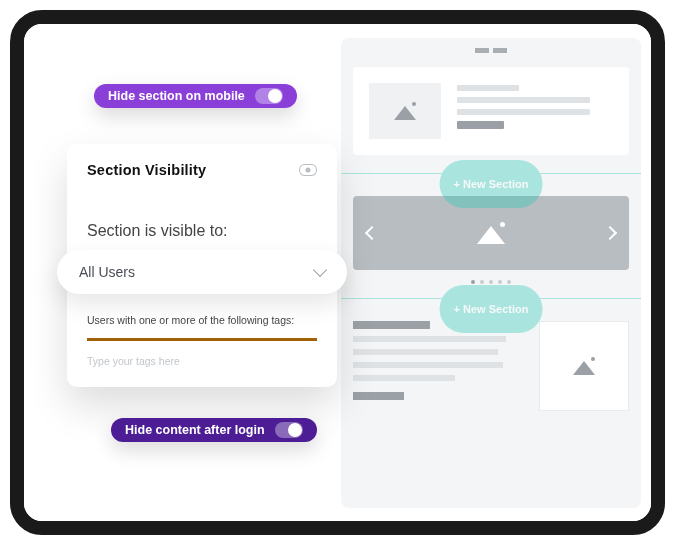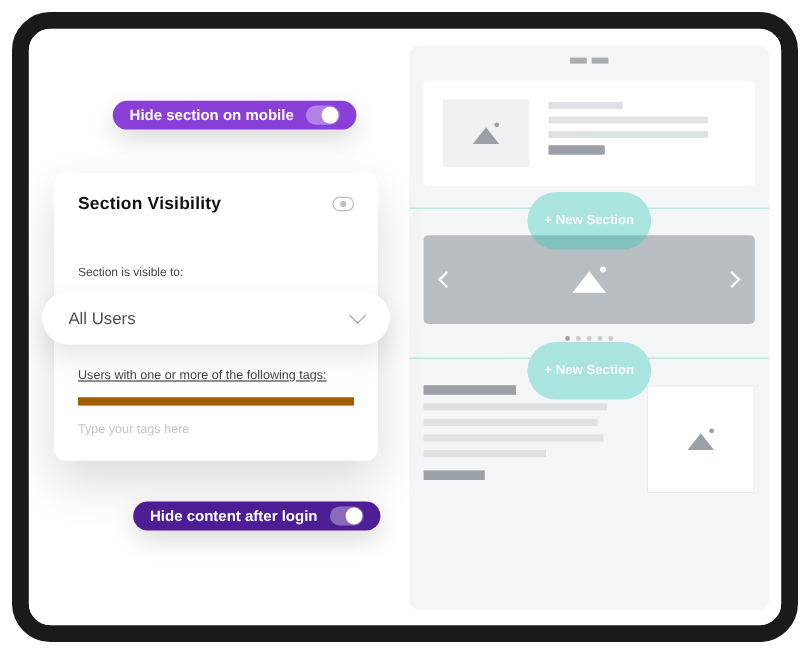--- a/index.html
+++ b/index.html
@@ -130,54 +130,54 @@
       background:rgba(255,255,255,.35); position:relative;
     }
     .pill .toggle::after{
       content:""; position:absolute; right:1px; top:1px;
       width:14px; height:14px; border-radius:50%; background:#fff;
     }
     .pill-purple{ background:#8b3fd9; position:absolute; left:70px; top:60px;}
     .pill-teal{ background:#4c1d95; position:absolute; left:87px; top:394px;}
 
     .visibility-card{
-      position:absolute; left:21px; top:120px;
+      position:absolute; left:43px; top:120px;
       width:270px; background:#ffffff; border-radius:10px;
       box-shadow:0 18px 40px rgba(0,0,0,.14);
       padding:18px 20px 20px;
     }
     .vc-header{ display:flex; align-items:center; justify-content:space-between; margin-bottom:16px;}
     .vc-title{ font-size:14.5px; font-weight:800; color:#111; letter-spacing:.2px;}
     .eye-icon{
       width:18px; height:12px; border:1.5px solid #b9bec3; border-radius:60% / 100%;
       position:relative;
     }
     .eye-icon::after{
       content:""; position:absolute; left:50%; top:50%;
       width:5px; height:5px; border-radius:50%; background:#b9bec3;
       transform:translate(-50%,-50%);
     }
-    .vc-label{ font-size:10px; color:#444; margin-bottom:10px;margin-top:44px;}
+    .vc-label{ font-size:16px; color:#444; margin-bottom:10px;margin-top:44px;}
     .vc-select{
       margin:0 -30px 20px;
       background:#fff; border-radius:999px;
       box-shadow:0 10px 24px rgba(0,0,0,.10);
       padding:14px 22px;
       display:flex; align-items:center; justify-content:space-between;
       font-size:14px; color:#4a4f55;
     }
     .chev-down{
       width:10px; height:10px; border-right:1.8px solid #9aa0a6; border-bottom:1.8px solid #9aa0a6;
       transform:rotate(45deg); margin-top:-4px;
     }
     .vc-sub{
-      font-size:10.5px; color:#444; margin-bottom:12px;text-decoration:underline;
+      font-size:10.5px; color:#444; margin-bottom:12px;
     }
     .vc-taginput{
-      border-top:7px solid #a16207; padding-top:14px;
+      border-top:3px solid #a16207; padding-top:14px;
       font-size:10.5px; color:#c2c6ca;
     }
   </style>
 </head>
 <body>
 
 <div class="tablet-frame">
   <div class="tablet-inner">
 
     <div class="wireframe-col">

